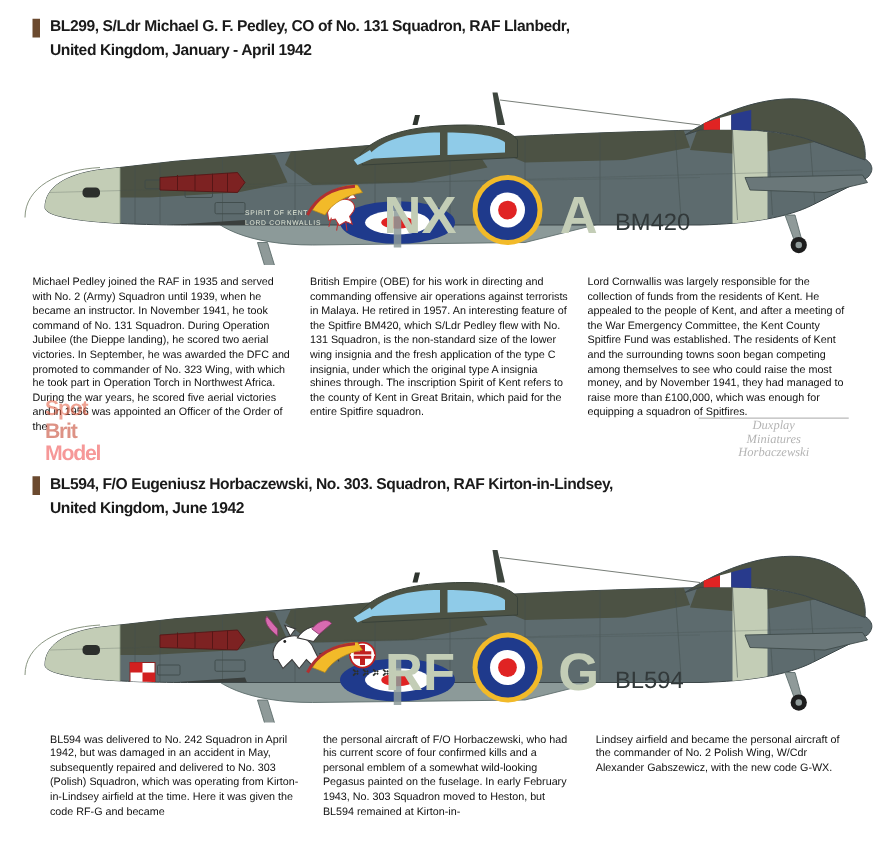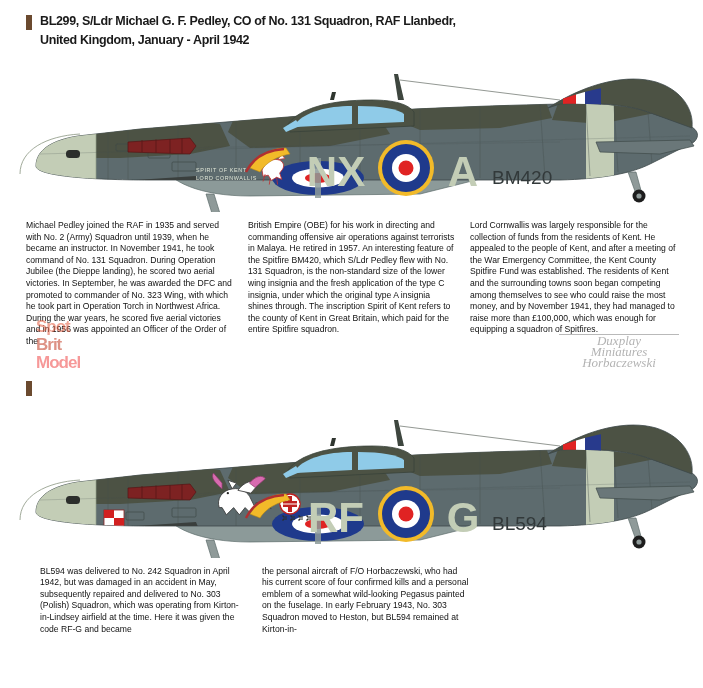--- a/index.html
+++ b/index.html
@@ -35,21 +35,21 @@
     opacity:0.55; font-weight:bold; font-size:17px; line-height:18px;
     font-family:"Liberation Sans", sans-serif; pointer-events:none;margin-left:36px;
   }
   .wm-left span { display:block; letter-spacing:-1px; }
   .wm-l1 { color:#e2593c; }
   .wm-l2 { color:#c23a22; }
   .wm-l3 { color:#ef4444; }
   .wm-right {
     position:absolute; right:24px; top:334px; width:120px; height:40px;
     opacity:0.45; pointer-events:none; color:#555;
-    font-family:"Liberation Serif", serif; font-style:italic; font-size:13px;
+    font-family:"Liberation Serif", serif; font-style:italic; font-size:10px;
     line-height:11px; text-align:center;
   }
   .wm-right .u1 { border-top:1px solid #666; }
 
   
   .plane-wrap { position: relative; width: 703px; height: 158px; }
   .plane-svg { display:block; }
 </style>
 </head>
 <body>
@@ -213,20 +213,24 @@
       <div class="col">
         <p>Lord Cornwallis was largely responsible for the collection of funds from the residents of Kent. He appealed to the people of Kent, and after a meeting of the War Emergency Committee, the Kent County Spitfire Fund was established. The residents of Kent and the surrounding towns soon began competing among themselves to see who could raise the most money, and by November 1941, they had managed to raise more than £100,000, which was enough for equipping a squadron of Spitfires.</p>
       </div>
     </div>
   </div>
 
   <div class="section">
 
     <div class="hdr" style="padding-top:30px;">
       <div class="hdr-bar"></div>
+      <div class="hdr-lines">
+        <div class="l1">BL594, F/O Eugeniusz Horbaczewski, No. 303. Squadron, RAF Kirton-in-Lindsey,</div>
+        <div class="l2">United Kingdom, June 1942</div>
+      </div>
     </div>
 
     <div class="plane-wrap" style="margin-top:4px;">
       <svg class="plane-svg" width="703" height="158" viewBox="0 0 703 158" xmlns="http://www.w3.org/2000/svg">
         <defs>
           <clipPath id="fus2">
             <path d="M36,112 C36,96 52,86 78,82 L140,75 L300,62 C380,56 470,52 560,50
                      C600,49 630,52 648,58 L690,72 C698,76 700,82 694,88
                      L650,110 C630,120 600,125 560,126 L150,126 C90,126 36,122 36,112 Z"></path>
           </clipPath>
@@ -369,20 +373,23 @@
       </svg>
     </div>
 
     <div class="cols" style="margin-top:8px;padding-left:40px;">
       <div class="col">
         <p>BL594 was delivered to No. 242 Squadron in April 1942, but was damaged in an accident in May, subsequently repaired and delivered to No. 303 (Polish) Squadron, which was operating from Kirton-in-Lindsey airfield at the time. Here it was given the code RF-G and became</p>
       </div>
       <div class="col">
         <p>the personal aircraft of F/O Horbaczewski, who had his current score of four confirmed kills and a personal emblem of a somewhat wild-looking Pegasus painted on the fuselage. In early February 1943, No. 303 Squadron moved to Heston, but BL594 remained at Kirton-in-</p>
       </div>
+      <div class="col">
+        <p>Lindsey airfield and became the personal aircraft of the commander of No. 2 Polish Wing, W/Cdr Alexander Gabszewicz, with the new code G-WX.</p>
+      </div>
     </div>
   </div>
 
   <div class="wm-left">
     <span class="wm-l1">Spot</span>
     <span class="wm-l2">Brit</span>
     <span class="wm-l3">Model</span>
   </div>
 
   <div class="wm-right">

